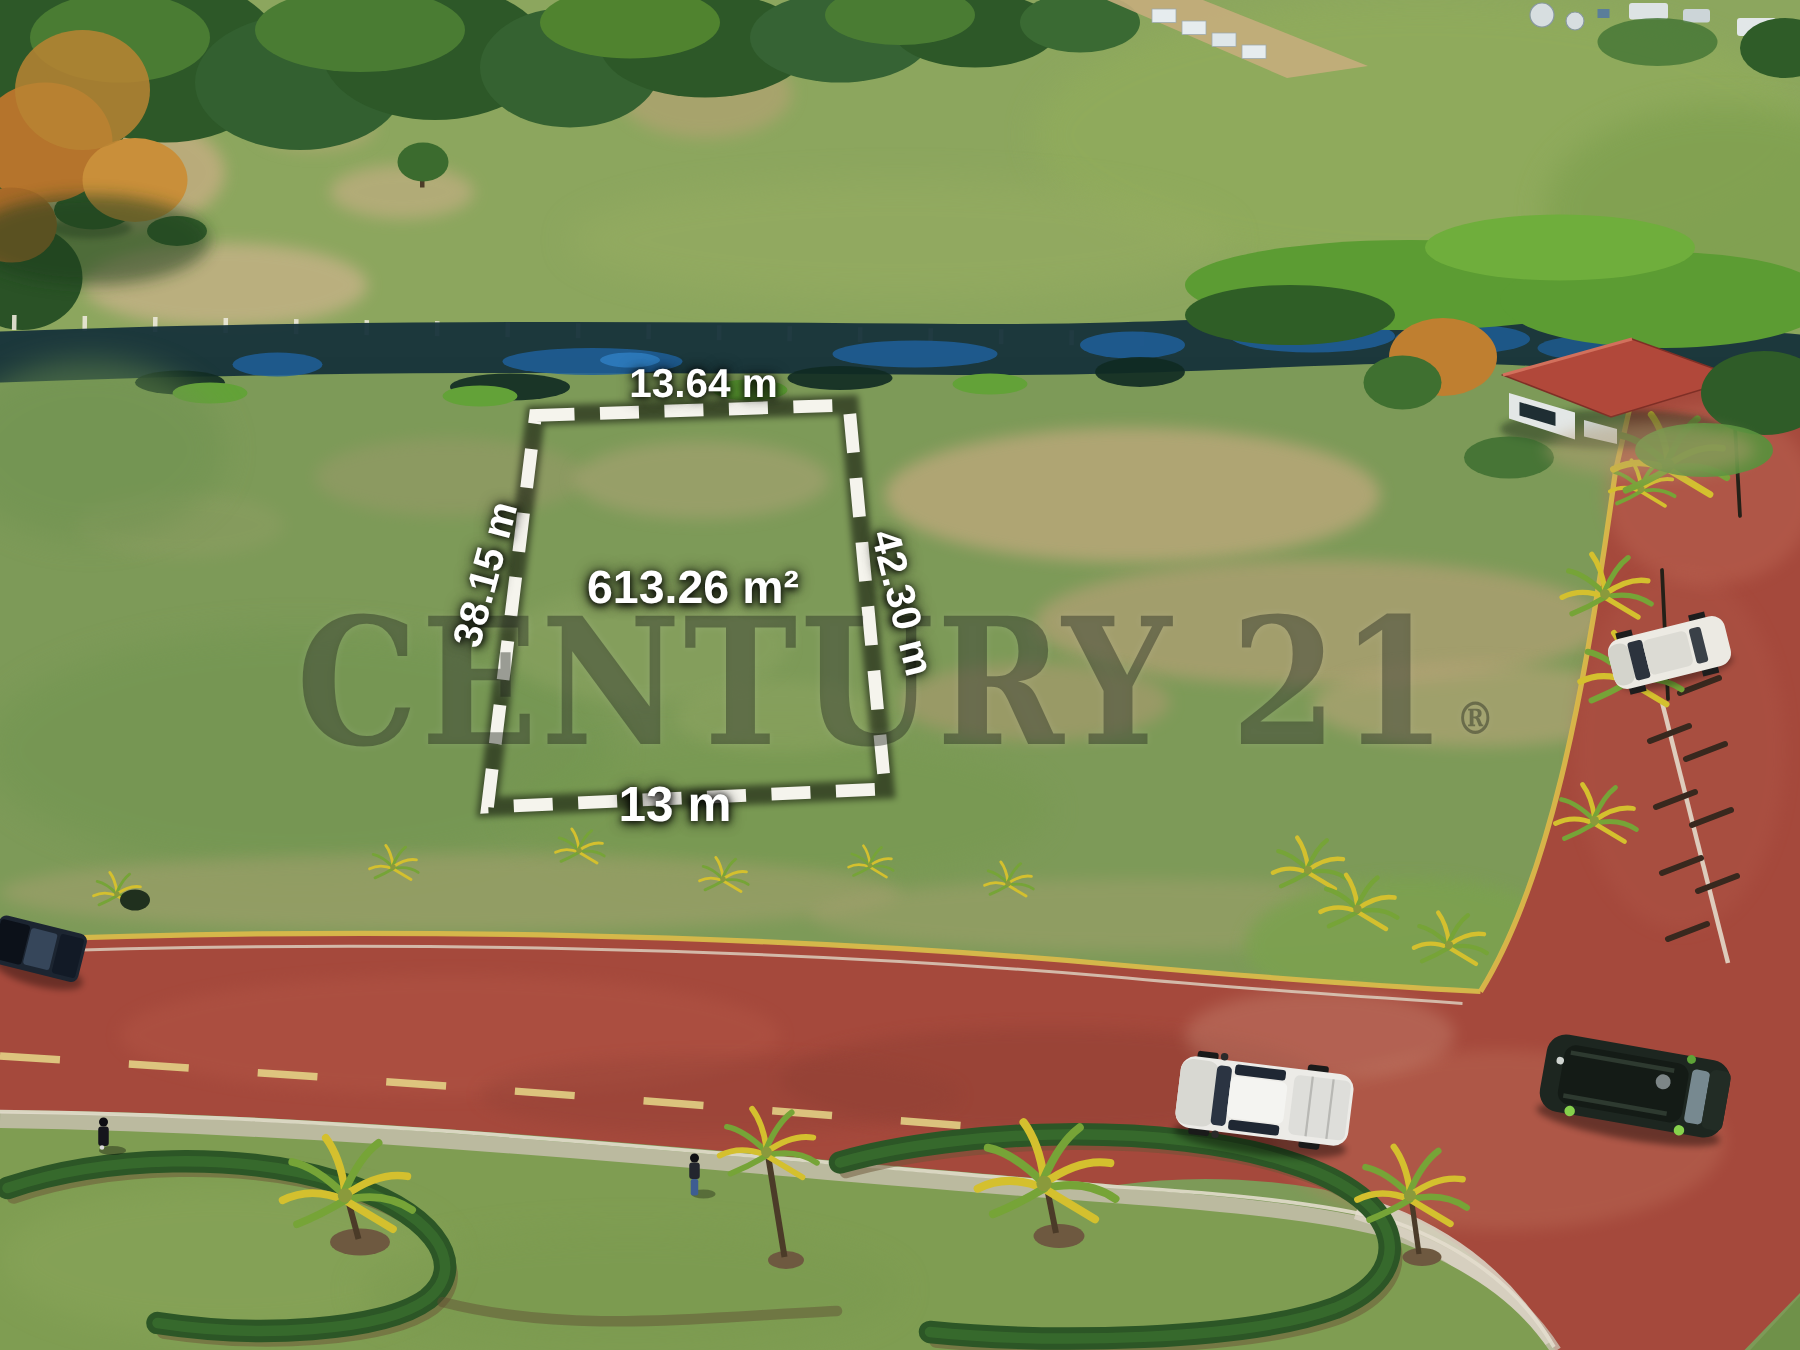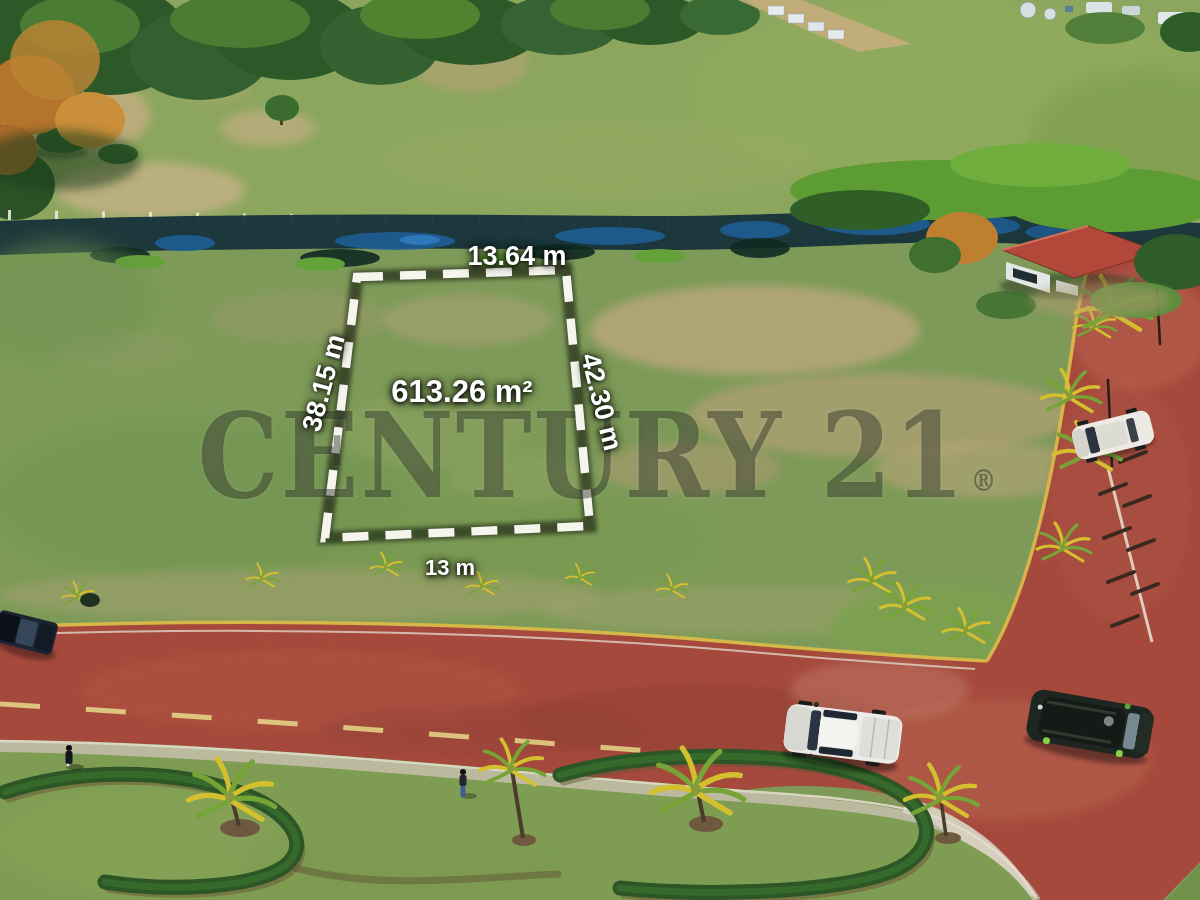--- a/index.html
+++ b/index.html
@@ -8,25 +8,25 @@
     font-family:"Liberation Sans",sans-serif;background:#7d9a58;
   }
   .stage svg{position:absolute;left:0;top:0;}
   .fy{stroke:#d4c02e;stroke-width:3.2;fill:none;stroke-linecap:round;}
   .fg{stroke:#76a437;stroke-width:3.2;fill:none;stroke-linecap:round;}
   .dim-label{
     position:absolute;color:#ffffff;font-weight:bold;white-space:nowrap;
     text-shadow:0 1px 4px rgba(0,0,0,.95),0 0 10px rgba(0,0,0,.7),0 2px 8px rgba(0,0,0,.55);
     transform:translate(-50%,-50%);z-index:30;
   }
-  .lbl-top{left:469px;top:256px;font-size:27px;margin-left:48px;}
+  .lbl-top{left:469px;top:256px;font-size:27px;}
   .lbl-left{left:324px;top:383px;font-size:27px;transform:translate(-50%,-50%) rotate(-75deg);}
   .lbl-right{left:601px;top:402px;font-size:27px;transform:translate(-50%,-50%) rotate(76deg);}
   .lbl-area{left:462px;top:392px;font-size:31px;}
-  .lbl-bottom{left:450px;top:568px;font-size:22px;}
+  .lbl-bottom{left:450px;top:536px;font-size:33px;}
   .watermark{
     position:absolute;left:597px;top:456px;z-index:20;white-space:nowrap;
     transform:translate(-50%,-50%) scaleY(1.15);
     font-family:"DejaVu Serif",serif;font-weight:bold;font-size:102px;letter-spacing:2px;
     color:rgba(28,34,24,.42);text-shadow:0 0 5px rgba(255,255,255,.10);
   }
   .watermark .reg{font-size:26px;letter-spacing:0;vertical-align:6px;margin-left:4px;}
 </style>
 </head>
 <body>

